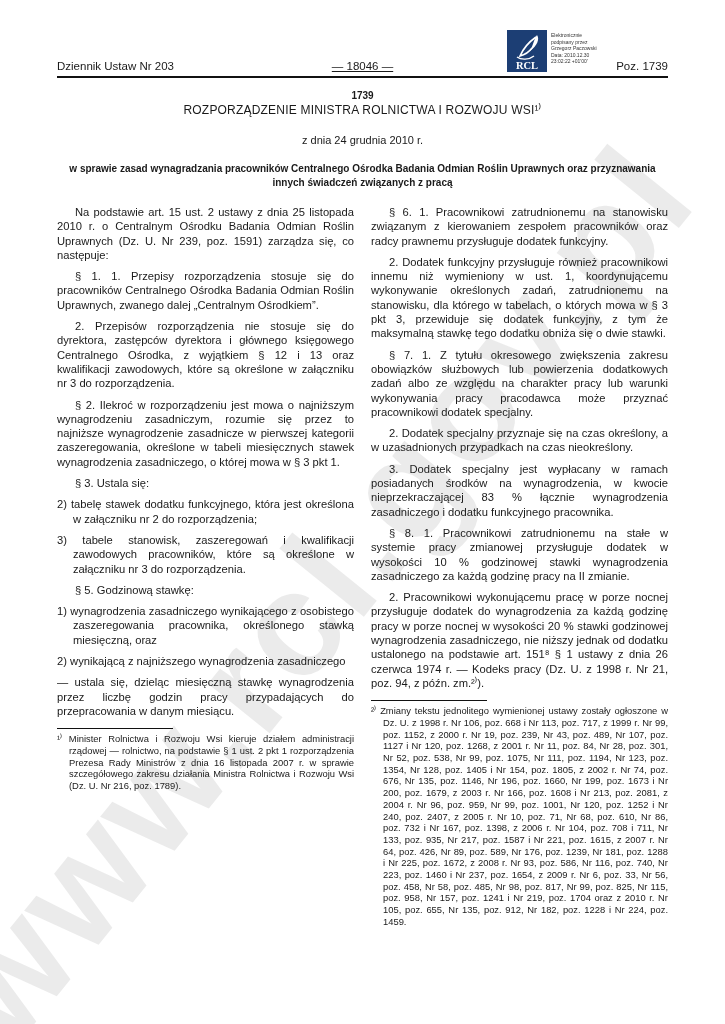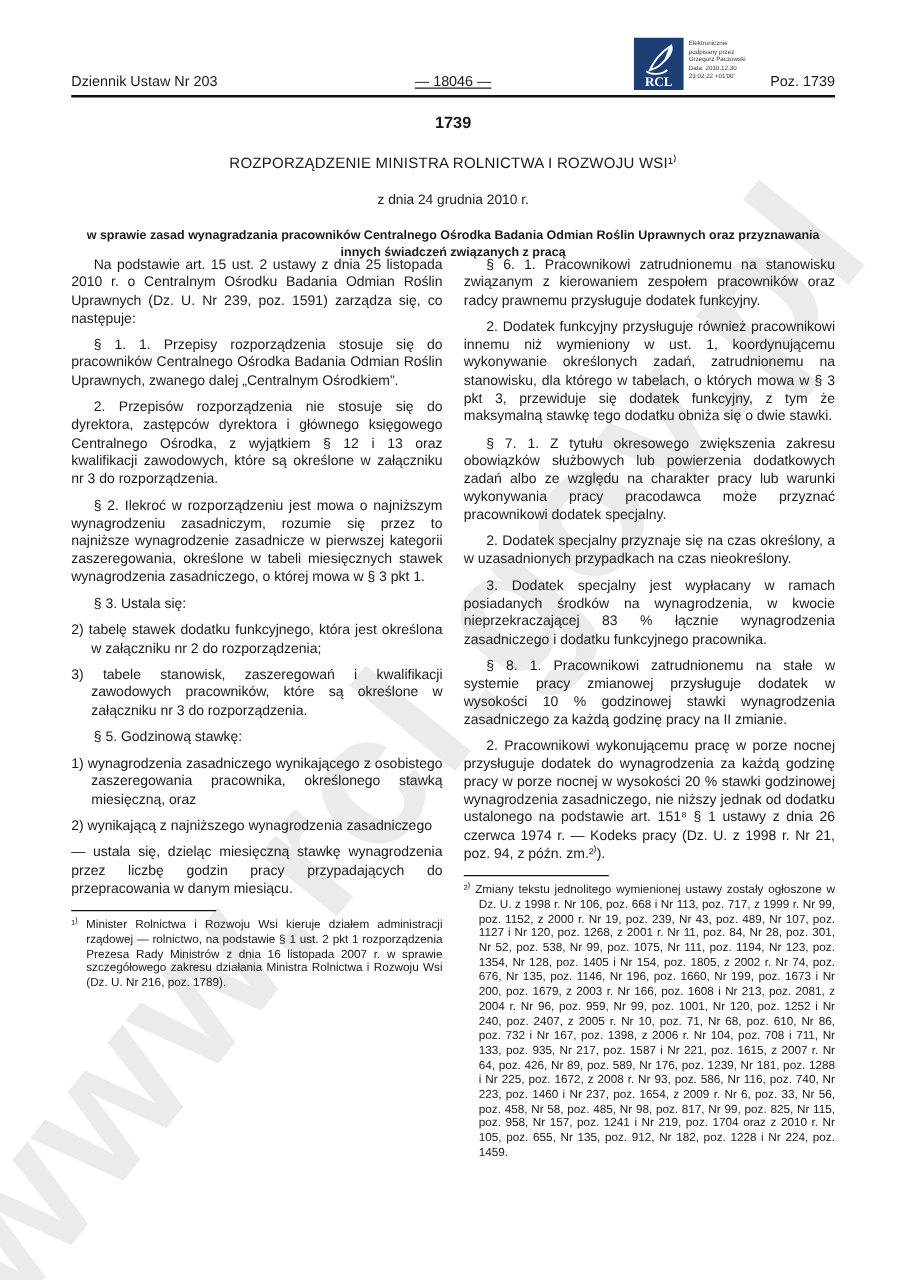--- a/index.html
+++ b/index.html
@@ -59,21 +59,21 @@
   .header-rule {
     position: absolute;
     left: 57px; right: 57px; top: 76px;
     height: 2px; background: #111;
   }
   
   .title-block {
     position: absolute; left: 57px; right: 57px; top: 90px;
     text-align: center;
   }
-  .act-number { font-size: 13px; font-weight: bold; margin-bottom: 16px; }
+  .act-number { font-size: 10px; font-weight: bold; }
   .act-name   { font-size: 12px; font-weight: normal; margin-bottom: 16px; letter-spacing: .2px; }
   .act-date   { font-size: 11px; margin-bottom: 16px; }
   .act-subject{ font-size: 10px; font-weight: bold; line-height: 14px; }
   
   .col {
     position: absolute; top: 205px;
     width: 297px;
     font-size: 11.2px; line-height: 14.3px;
     text-align: justify;
   }

